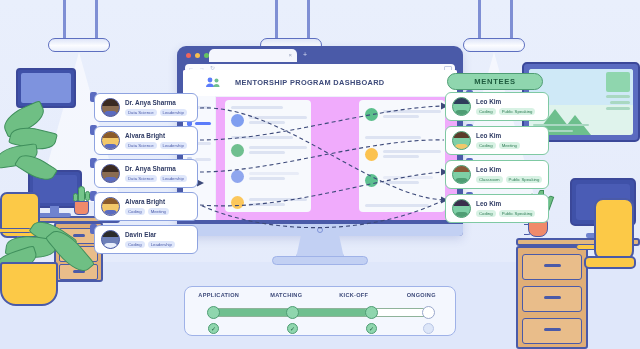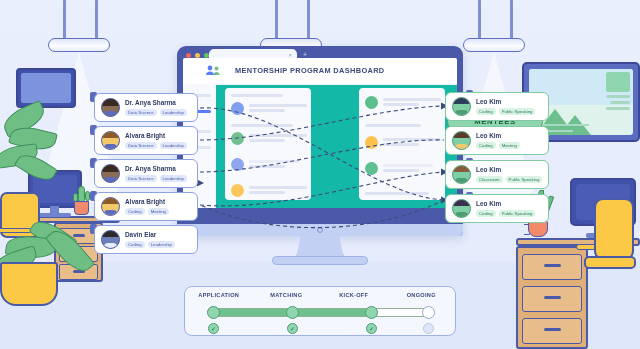--- a/index.html
+++ b/index.html
@@ -72,21 +72,21 @@
   .chrome{position:absolute;left:0;top:0;right:0;height:28px;}
   .dots{position:absolute;left:9px;top:7px;display:flex;gap:4px;}
   .dot{width:5px;height:5px;border-radius:50%;}
   .tab{position:absolute;left:32px;top:3px;width:88px;height:13px;background:#f4f6fd;border-radius:5px 5px 0 0;}
   .tab .x{position:absolute;right:5px;top:3px;font-size:6px;color:#9aa3bd;line-height:7px;}
   .plus{position:absolute;left:126px;top:5px;font-size:7px;color:#d6dcf2;line-height:8px;}
   .urlbar{position:absolute;left:8px;top:18px;right:8px;height:9px;background:#fbfcff;border-radius:4px;}
   .navicons{position:absolute;left:11px;top:19px;display:flex;gap:5px;align-items:center;font-size:6px;color:#b3bcd6;line-height:7px;}
   .urlext{position:absolute;right:11px;top:20px;width:6px;height:6px;border:1px solid #c3cbe3;border-radius:1px;}
 
-  .screen{position:absolute;left:6px;top:12px;right:6px;height:150px;background:#14b8a6;border-radius:2px;overflow:hidden;}
+  .screen{position:absolute;left:6px;top:24px;right:6px;height:150px;background:#f0abfc;border-radius:2px;overflow:hidden;}
   .dashhead{position:absolute;left:0;top:0;right:0;height:26px;background:#ffffff;border-bottom:1px solid #eef1fa;}
   .peopleicon{position:absolute;left:22px;top:7px;width:16px;height:11px;}
   .dashtitle{position:absolute;left:52px;top:8px;font-size:7.4px;font-weight:bold;color:#3d4a7a;letter-spacing:.35px;}
   .navside{position:absolute;left:0;top:26px;width:32px;bottom:0;background:#f7f9fe;border-right:1px solid #eef1fa;}
   .navrow{position:absolute;left:4px;width:24px;height:7px;display:flex;align-items:center;gap:3px;}
   .navrow .ic{width:5px;height:5px;border-radius:1.4px;background:#ccd5ec;flex:none;}
   .navrow .ln{height:3px;border-radius:2px;background:#dfe4f3;flex:1;}
   .navrow.active .ic{background:#5b7cfa;}
   .navrow.active .ln{background:#5b7cfa;}
   .navrow.active:before{content:"";position:absolute;left:-2px;top:-2px;width:28px;height:11px;background:#e8eeff;border-radius:3px;z-index:-1;}
@@ -106,21 +106,21 @@
   .mstand{position:absolute;left:296px;top:236px;width:48px;height:22px;background:#c2d0f3;border:1.5px solid #9fb2e8;border-top:none;box-sizing:border-box;clip-path:polygon(10% 0,90% 0,100% 100%,0 100%);}
   .mbase{position:absolute;left:272px;top:256px;width:96px;height:9px;background:#c2d0f3;border:1.5px solid #9fb2e8;border-radius:5px;box-sizing:border-box;}
 
   
   #links{position:absolute;left:0;top:0;width:640px;height:349px;pointer-events:none;}
 
   
   .colhdr{position:absolute;height:17px;border-radius:9px;display:flex;align-items:center;justify-content:center;
     font-size:7.6px;font-weight:bold;letter-spacing:.7px;box-sizing:border-box;}
   .colhdr.mentors{left:94px;top:73px;width:92px;background:#eef3fe;border:1.4px solid #5a6bc0;color:#3d4a8f;}
-  .colhdr.mentees{left:447px;top:73px;width:96px;background:#8fd6ae;border:1.4px solid #4f9d74;color:#1f5c3f;margin-top:40px;}
+  .colhdr.mentees{left:447px;top:73px;width:96px;background:#8fd6ae;border:1.4px solid #4f9d74;color:#1f5c3f;}
 
   .card{position:absolute;height:29px;background:#ffffff;border-radius:6px;box-sizing:border-box;
         display:flex;align-items:center;gap:5px;padding:0 6px;}
   .card.mentor{left:94px;width:104px;border:1.3px solid #8ea3e0;}
   .card.mentee{left:445px;width:104px;border:1.3px solid #7fc9a3;}
   .cav{width:17px;height:17px;border-radius:50%;flex:none;border:1.2px solid #4a5aa8;overflow:hidden;position:relative;}
   .cav.g{border-color:#4f9d74;}
   .cbody{flex:1;min-width:0;}
   .cname{font-size:6.4px;font-weight:bold;color:#2e3a63;white-space:nowrap;overflow:hidden;line-height:8px;}
   .ctags{display:flex;gap:3px;margin-top:2px;}

